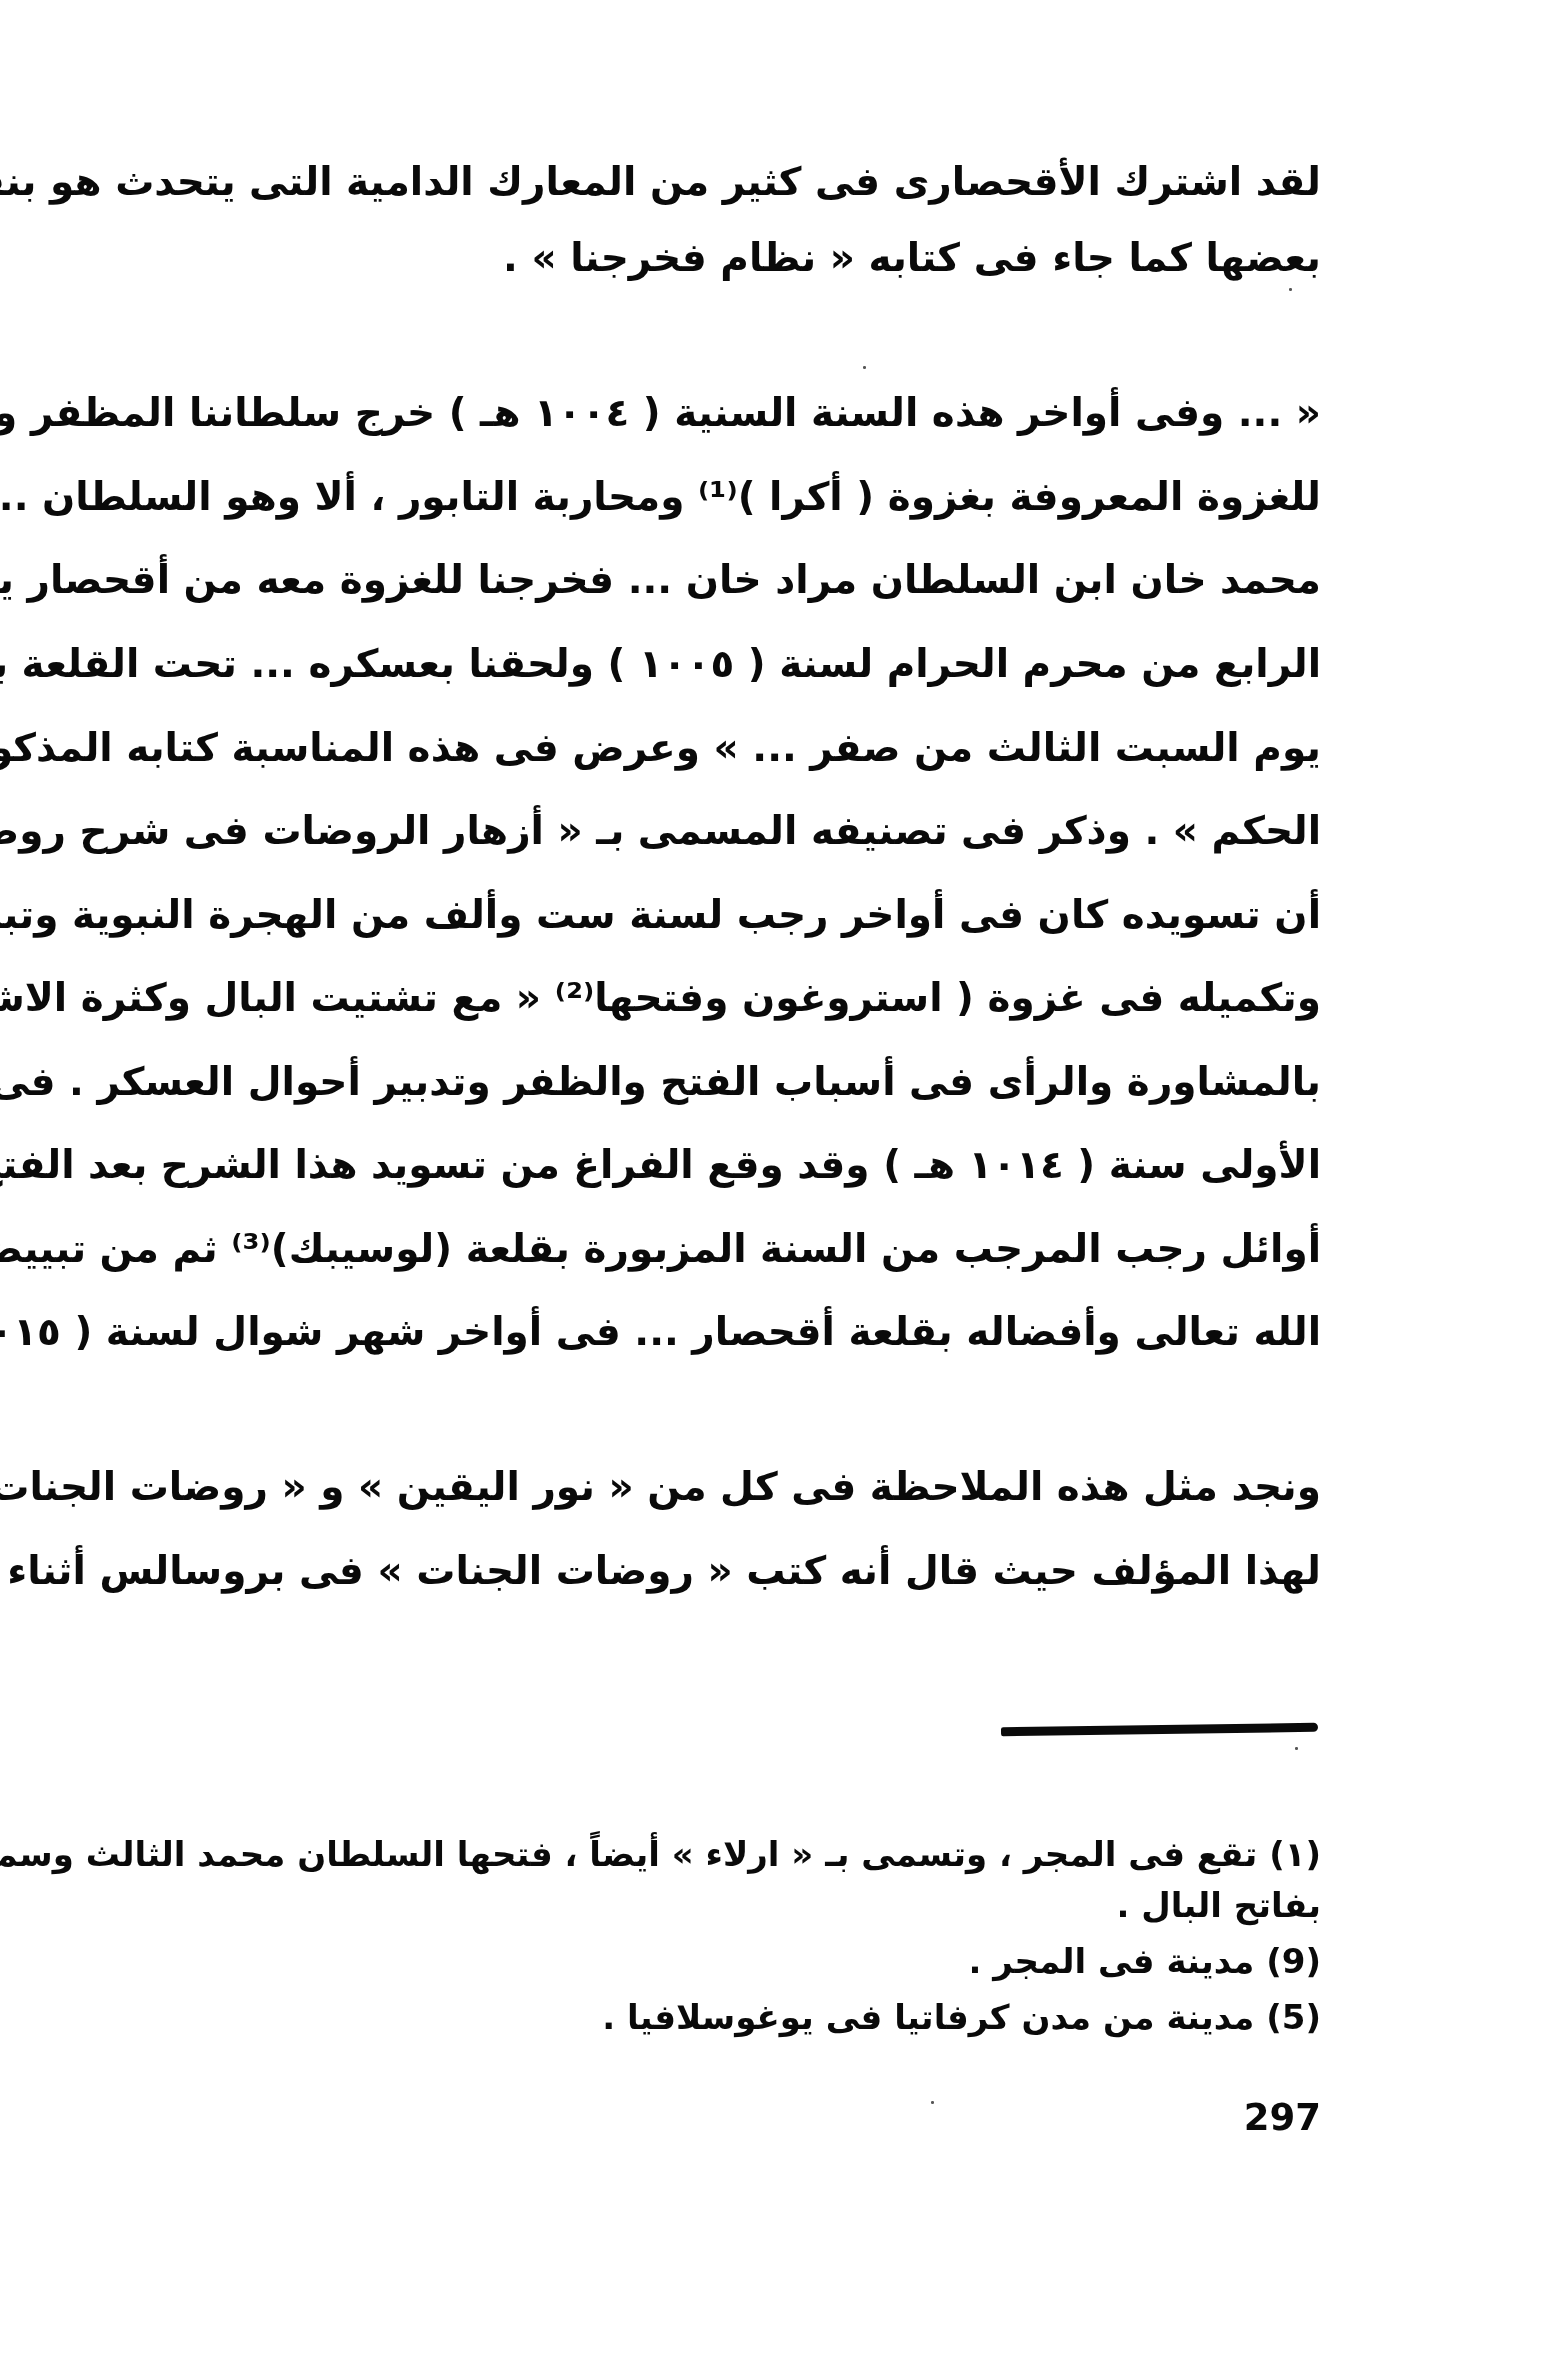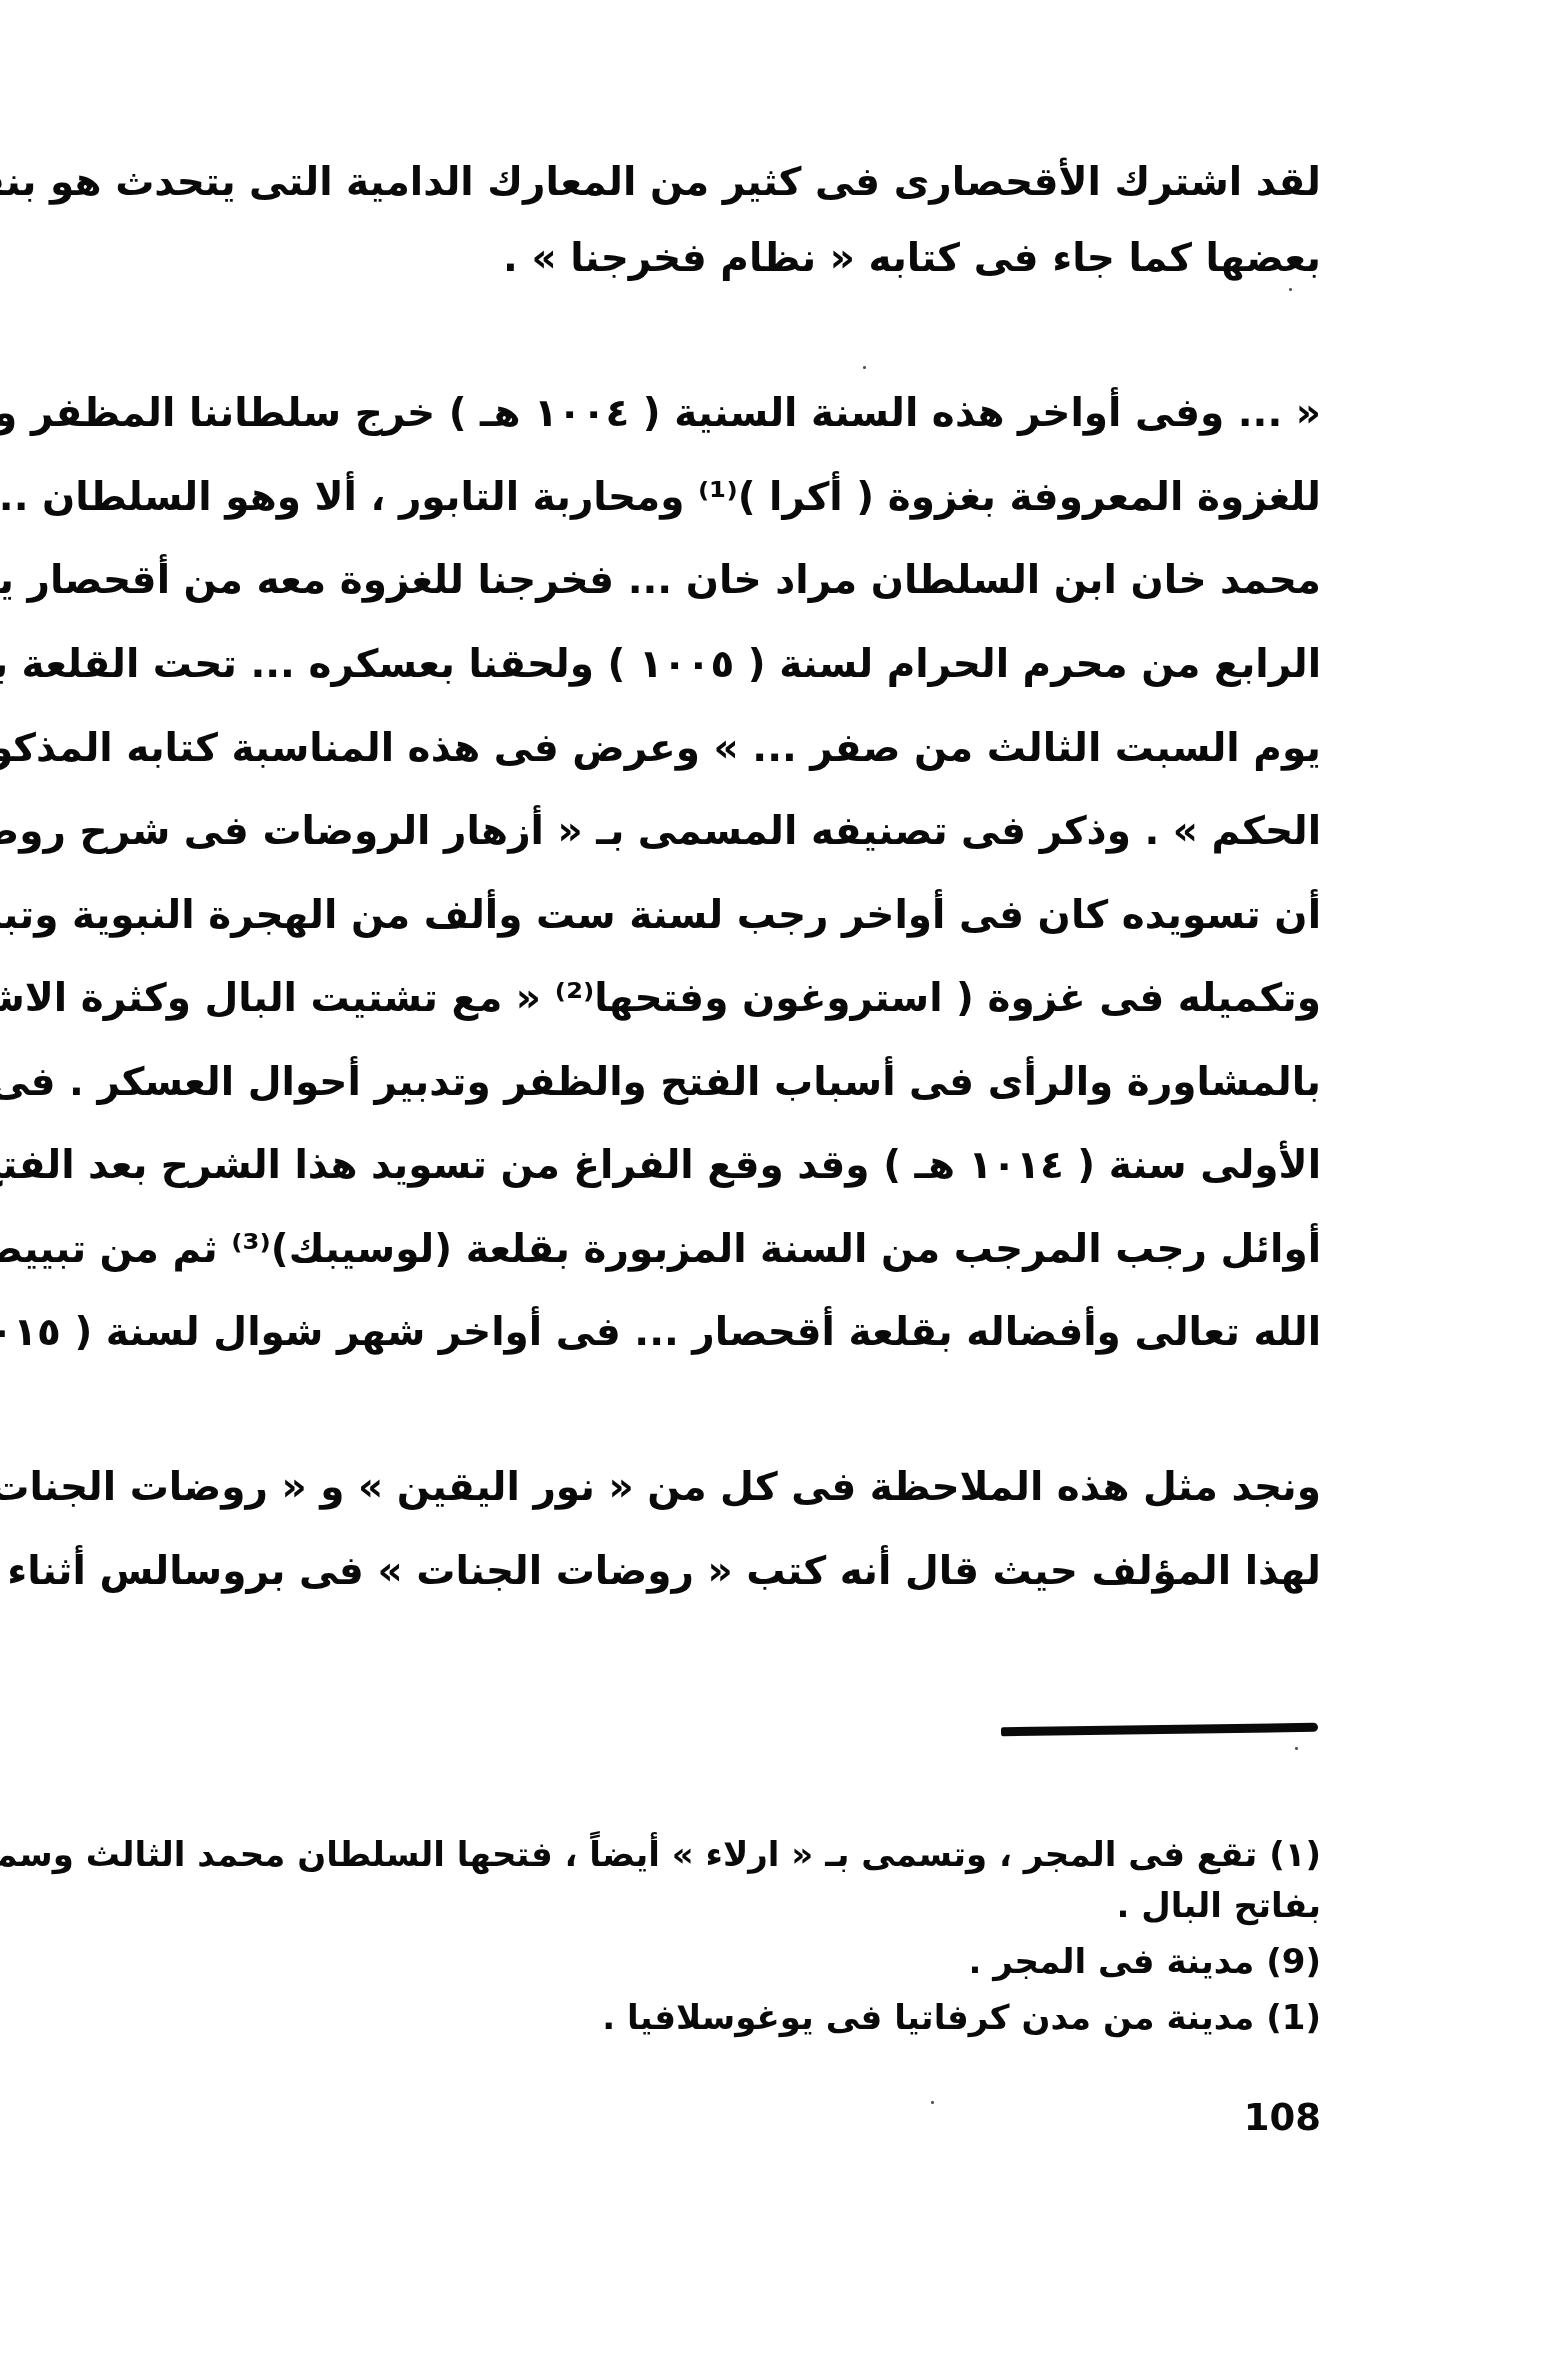--- a/index.html
+++ b/index.html
@@ -101,22 +101,22 @@
   <div class="line body-line short" style="top:1302px;">الله تعالى وأفضاله بقلعة أقحصار ... فى أواخر شهر شوال لسنة ( ١٠١٥هـ ) » .</div>
 
   <div class="line body-line" style="top:1457px;">ونجد مثل هذه الملاحظة فى كل من « نور اليقين » و « روضات الجنات »</div>
   <div class="line body-line short" style="top:1541px;">لهذا المؤلف حيث قال أنه كتب « روضات الجنات » فى بروسالس أثناء التدريس:</div>
 
   <div class="rule"></div>
 
   <div class="line fn-line" style="top:1829px;">(١) تقع فى المجر ، وتسمى بـ « ارلاء » أيضاً ، فتحها السلطان محمد الثالث وسمى</div>
   <div class="line fn-line short" style="top:1880px;">بفاتح البال .</div>
   <div class="line fn-line short" style="top:1936px;">(9) مدينة فى المجر .</div>
-  <div class="line fn-line short" style="top:1992px;">(1) مدينة من مدن كرفاتيا فى يوغوسلافيا .</div>
+  <div class="line fn-line short" style="top:1992px;">(5) مدينة من مدن كرفاتيا فى يوغوسلافيا .</div>
 
-  <div class="page-number">108</div>
+  <div class="page-number">297</div>
 
   <div class="speck" style="left:1289px; top:288px;"></div>
   <div class="speck" style="left:863px; top:366px;"></div>
   <div class="speck" style="left:1295px; top:1747px;"></div>
   <div class="speck" style="left:931px; top:2101px;"></div>
 </div>
 
 
 </body></html>

